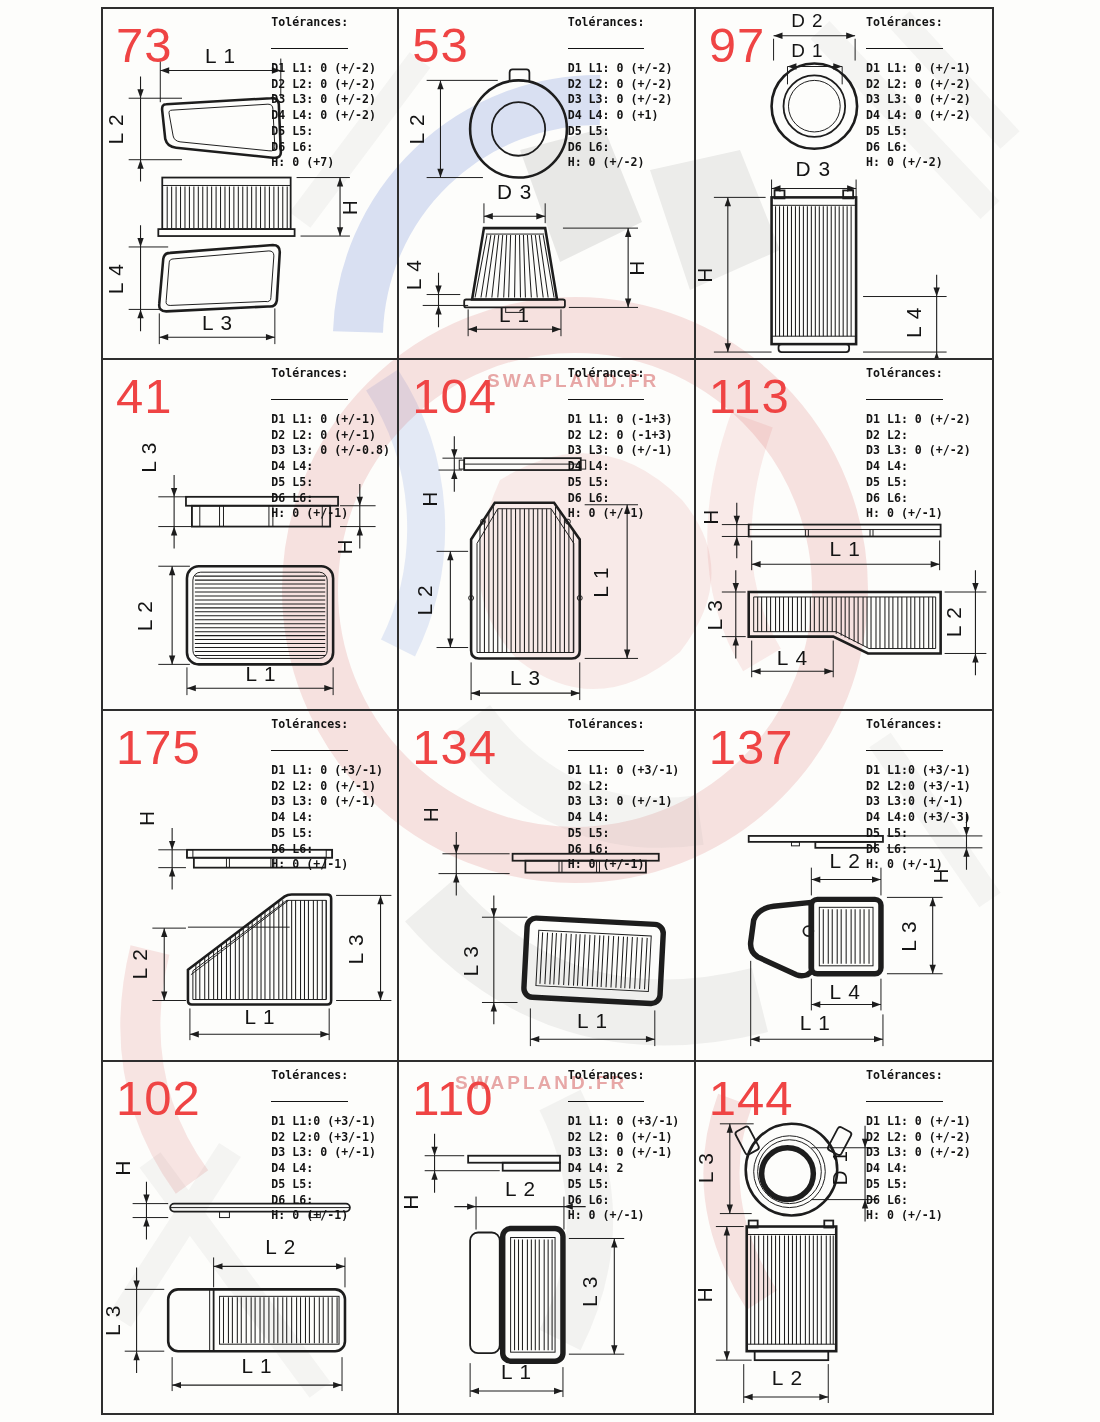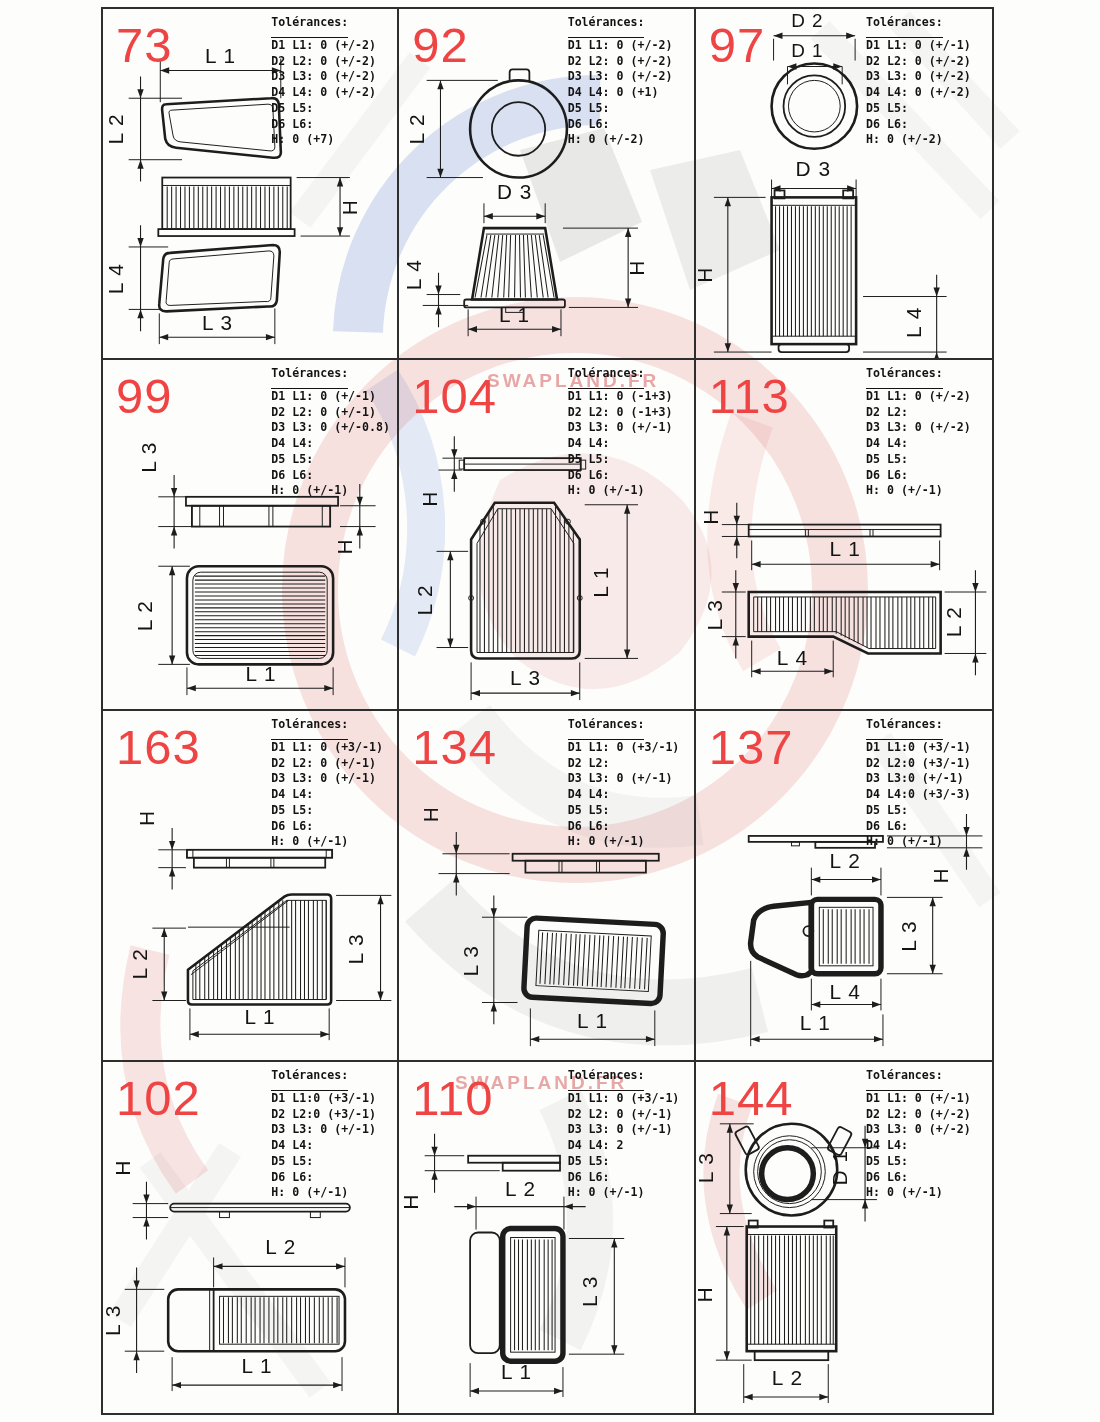--- a/index.html
+++ b/index.html
@@ -11,21 +11,21 @@
   .wm-bottom{left:455px;top:1072px}
   .sheet{position:absolute;left:101px;top:7px;width:893px;height:1408px;border:2.5px solid #2e2e2e;z-index:2;
          display:grid;grid-template-columns:repeat(3,1fr);grid-template-rows:repeat(4,1fr);background:transparent;box-sizing:border-box}
   .cell{position:relative;border-right:2px solid #2e2e2e;border-bottom:2px solid #2e2e2e;box-sizing:border-box}
   .cell:nth-child(3n){border-right:none}
   .cell:nth-child(n+10){border-bottom:none}
   .drawing{position:absolute;inset:0;width:100%;height:100%}
   .num{position:absolute;left:13px;top:12px;font-size:49px;line-height:1;color:#ef4444;letter-spacing:1px;z-index:3}
   .tol{position:absolute;right:4px;top:6px;width:122px;font-family:"DejaVu Sans Mono",monospace;
        font-size:11.6px;font-weight:bold;color:#131313;line-height:1.36;z-index:3}
-  .tol-title{display:inline-block;border-bottom:1.8px solid #131313;padding-bottom:6px;margin-bottom:0}
+  .tol-title{display:inline-block;border-bottom:1.8px solid #131313;padding-bottom:17px;margin-bottom:12px}
   .lbl{font-family:"Liberation Sans",sans-serif;font-size:21px;fill:#141414;letter-spacing:1px}
   .lbl2{font-family:"Liberation Sans",sans-serif;font-size:19px;fill:#141414;letter-spacing:1px}
   .thick{stroke:#1d1d1d;stroke-width:2.6;fill:none}
   .xthick{stroke:#1d1d1d;stroke-width:5.5;fill:none}
   .med{stroke:#1d1d1d;stroke-width:1.8;fill:none}
   .thin{stroke:#1d1d1d;stroke-width:1;fill:none}
   .pleat{stroke:#1d1d1d;stroke-width:1.05;fill:none}
   line.dim{stroke:#1d1d1d;stroke-width:1.1}
   line.ext{stroke:#1d1d1d;stroke-width:1}
 </style>
@@ -157,21 +157,21 @@
           <path class="pleat" d="M89 228L77 291M93 228L83 291M97 228L88 291M101 228L94 291M105 228L100 291M109 228L106 291M113 228L111 291M118 228L117 291M122 228L123 291M126 228L128 291M130 228L134 291M134 228L140 291M138 228L146 291M142 228L151 291M146 228L157 291"></path>
           <rect class="med" x="66" y="293" width="102" height="8" rx="2"></rect>
           <rect class="thin" x="108" y="301" width="18" height="5"></rect>
         </g>
         <text class="lbl" transform="rotate(-90 25 121)" x="25" y="121" text-anchor="middle">L 2</text>
         <text class="lbl" x="117" y="192" text-anchor="middle">D 3</text>
         <text class="lbl" transform="rotate(-90 248 261)" x="248" y="261" text-anchor="middle">H</text>
         <text class="lbl" transform="rotate(-90 22 268)" x="22" y="268" text-anchor="middle">L 4</text>
         <text class="lbl" x="117" y="316" text-anchor="middle">L 1</text>
       </svg>
-      <div class="num">92</div>
+      <div class="num">53</div>
       <div class="tol">
         <span class="tol-title">Tolérances:</span>
         <div class="tol-line">D1 L1: 0 (+/-2)</div>
         <div class="tol-line">D2 L2: 0 (+/-2)</div>
         <div class="tol-line">D3 L3: 0 (+/-2)</div>
         <div class="tol-line">D4 L4: 0 (+1)</div>
         <div class="tol-line">D5 L5:</div>
         <div class="tol-line">D6 L6:</div>
         <div class="tol-line">H: 0 (+/-2)</div>
       </div>
@@ -272,21 +272,21 @@
             <rect class="thin" x="222" y="147" width="8" height="21"></rect>
           <rect class="thick" x="85" y="208" width="148" height="99" rx="12"></rect>
           <rect class="thin" x="91" y="214" width="136" height="87" rx="8"></rect>
           <path class="pleat" d="M93 218H225M93 222H225M93 226H225M93 230H225M93 234H225M93 238H225M93 242H225M93 246H225M93 250H225M93 254H225M93 258H225M93 262H225M93 266H225M93 270H225M93 274H225M93 278H225M93 282H225M93 286H225M93 290H225M93 294H225M93 298H225"></path>
         </g>
         <text class="lbl" transform="rotate(-90 54 98)" x="54" y="98" text-anchor="middle">L 3</text>
         <text class="lbl" transform="rotate(-90 252 188)" x="252" y="188" text-anchor="middle">H</text>
         <text class="lbl" transform="rotate(-90 50 258)" x="50" y="258" text-anchor="middle">L 2</text>
         <text class="lbl" x="160" y="324" text-anchor="middle">L 1</text>
       </svg>
-      <div class="num">99</div>
+      <div class="num">41</div>
       <div class="tol">
         <span class="tol-title">Tolérances:</span>
         <div class="tol-line">D1 L1: 0 (+/-1)</div>
         <div class="tol-line">D2 L2: 0 (+/-1)</div>
         <div class="tol-line">D3 L3: 0 (+/-0.8)</div>
         <div class="tol-line">D4 L4:</div>
         <div class="tol-line">D5 L5:</div>
         <div class="tol-line">D6 L6:</div>
         <div class="tol-line">H: 0 (+/-1)</div>
       </div>
@@ -442,21 +442,21 @@
           <path class="thin" d="M91 262 L186 191 H226 V291 H91 Z"></path>
           <line class="thin" x1="86" y1="218" x2="189" y2="218"></line>
           <line class="thin" x1="89" y1="266" x2="188" y2="191"></line>
           <path class="pleat" d="M94 255V291M98 252V291M103 248V291M107 245V291M112 242V291M116 238V291M120 235V291M125 232V291M129 229V291M134 225V291M138 222V291M142 219V291M147 215V291M151 212V291M156 209V291M160 206V291M164 202V291M169 199V291M173 196V291M178 192V291M182 191V291M186 191V291M191 191V291M195 191V291M200 191V291M204 191V291M208 191V291M213 191V291M217 191V291M222 191V291M226 191V291"></path>
         </g>
         <text class="lbl" transform="rotate(-90 52 108)" x="52" y="108" text-anchor="middle">H</text>
         <text class="lbl" transform="rotate(-90 45 255)" x="45" y="255" text-anchor="middle">L 2</text>
         <text class="lbl" transform="rotate(-90 263 240)" x="263" y="240" text-anchor="middle">L 3</text>
         <text class="lbl" x="159" y="316" text-anchor="middle">L 1</text>
       </svg>
-      <div class="num">163</div>
+      <div class="num">175</div>
       <div class="tol">
         <span class="tol-title">Tolérances:</span>
         <div class="tol-line">D1 L1: 0 (+3/-1)</div>
         <div class="tol-line">D2 L2: 0 (+/-1)</div>
         <div class="tol-line">D3 L3: 0 (+/-1)</div>
         <div class="tol-line">D4 L4:</div>
         <div class="tol-line">D5 L5:</div>
         <div class="tol-line">D6 L6:</div>
         <div class="tol-line">H: 0 (+/-1)</div>
       </div>

